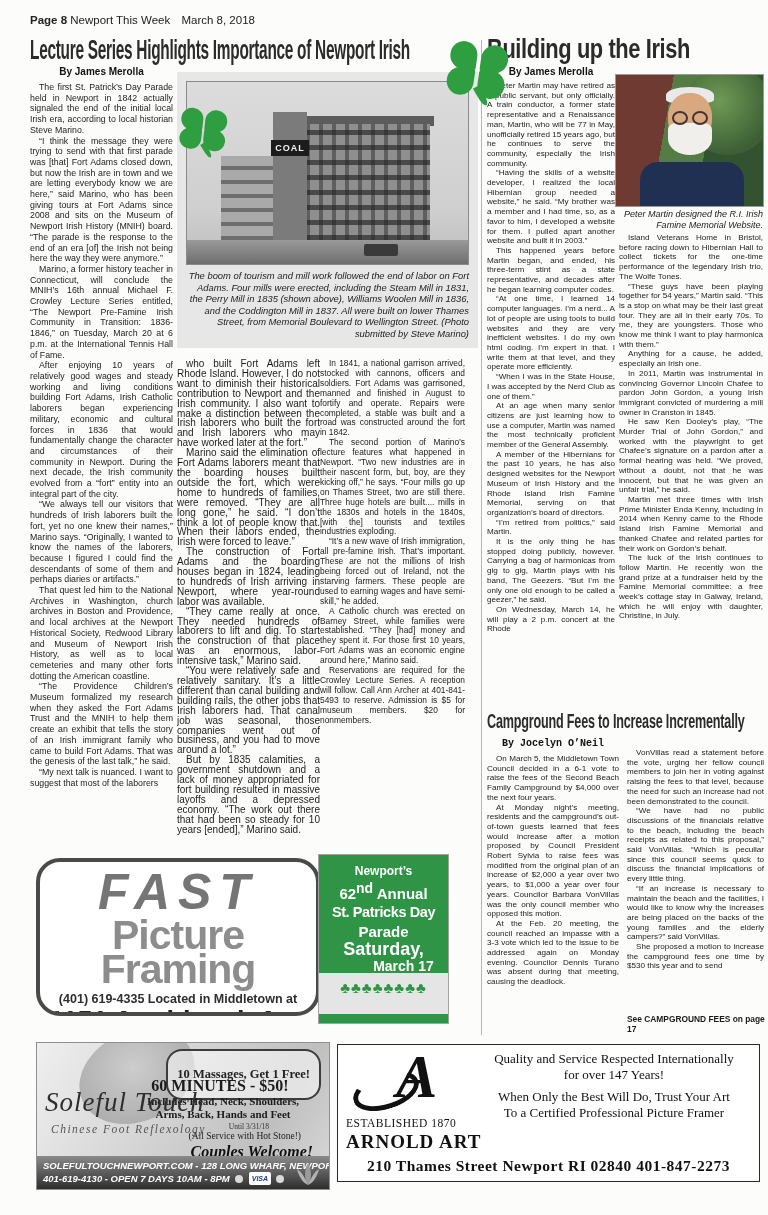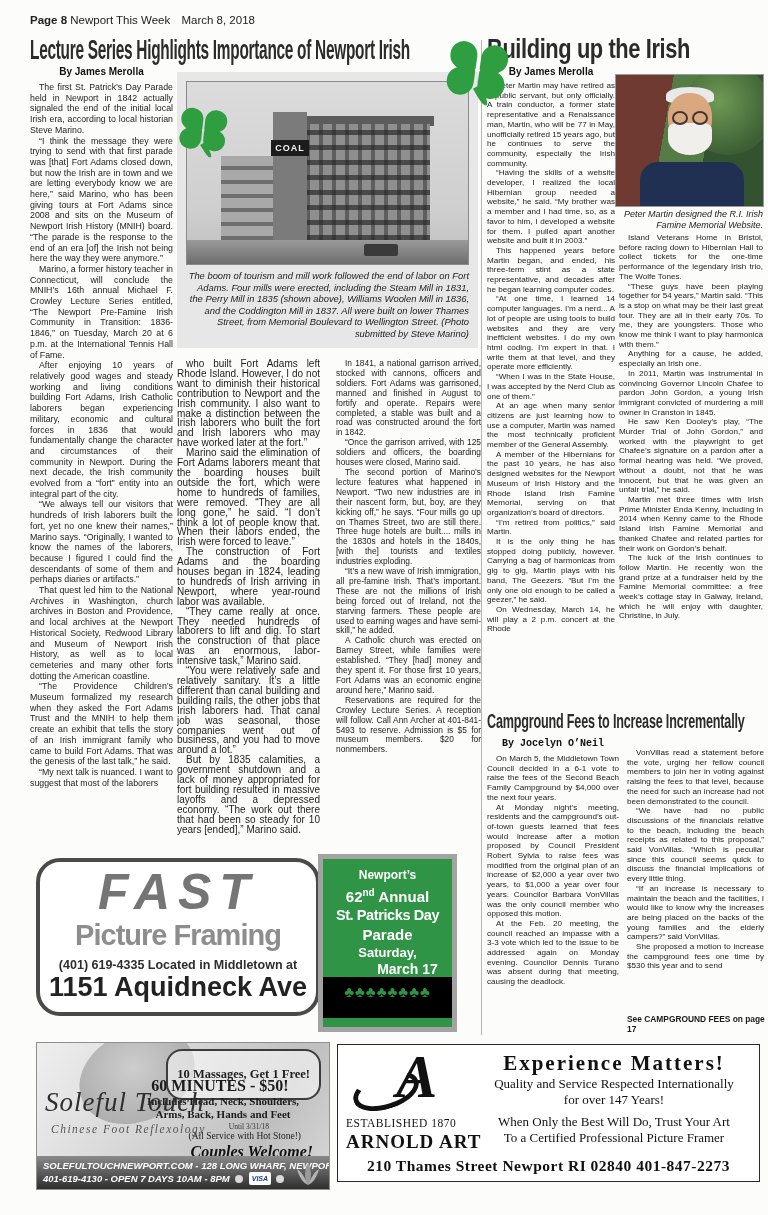--- a/index.html
+++ b/index.html
@@ -69,34 +69,34 @@
   .pm-caption{position:absolute;left:612px;top:209px;width:151px;font-style:italic;font-size:9px;line-height:10.8px;
       text-align:right;color:#222;}
 
   
   .jump{position:absolute;left:627px;top:1014px;width:140px;font-size:8.4px;font-weight:bold;}
 
   
   .fast{position:absolute;left:36px;top:858px;width:276px;height:150px;border:4px solid #4a4a4a;border-radius:24px;
       background:#fff;text-align:center;overflow:hidden;}
   .fast-name{font-size:50px;line-height:52px;font-weight:bold;font-style:italic;color:#757575;letter-spacing:8px;margin-top:4px;}
-  .fast-line2{font-size:29px;line-height:34px;font-weight:bold;color:#8d8d8d;letter-spacing:-1px;}
+  .fast-line2{font-size:41px;line-height:34px;font-weight:bold;color:#8d8d8d;letter-spacing:-1px;}
   .fast-phone{font-size:12.5px;font-weight:bold;color:#2e2e2e;margin-top:6px;white-space:nowrap;}
   .fast-addr{font-size:27px;font-weight:bold;color:#222;line-height:30px;}
 
   
-  .parade{position:absolute;left:318px;top:854px;width:129px;height:168px;background:#000000;border:5px solid #a3a3a3;}
+  .parade{position:absolute;left:318px;top:854px;width:129px;height:168px;background:#e5e5e5;border:1px solid #a3a3a3;}
   .parade-green{position:absolute;left:0;top:0;width:100%;height:118px;background:#2f9445;color:#fff;text-align:center;
       font-weight:bold;padding-top:8px;box-sizing:border-box;}
   .parade-green .l1{font-size:12px;line-height:16px;}
   .parade-green .l2{font-size:15px;line-height:19px;}
-  .parade-green .l2 sup{font-size:10px;}
+  .parade-green .l2 sup{font-size:14px;}
   .parade-green .l3{font-size:14.5px;line-height:19px;letter-spacing:-.4px;}
   .parade-green .l4{font-size:15px;line-height:19px;}
-  .parade-green .l5{font-size:13px;line-height:17px;}
+  .parade-green .l5{font-size:18px;line-height:17px;}
   .parade-green .l6{font-size:14px;line-height:17px;margin-left:40px;}
   .parade-sham{position:absolute;left:0;top:120px;width:100%;text-align:center;color:#2f9445;font-size:15px;
       letter-spacing:1px;line-height:26px;}
   .parade-bar{position:absolute;left:0;bottom:0;width:100%;height:9px;background:#2f9445;}
 
   
   .soleful{position:absolute;left:36px;top:1042px;width:292px;height:146px;border:1px solid #8f8f8f;overflow:hidden;
       background:linear-gradient(120deg,#efefef,#d6d6d6 40%,#bfbfbf 75%,#d9d9d9);font-family:"Liberation Serif",serif;}
   .sole-feet{position:absolute;left:40px;top:-12px;width:120px;height:90px;border-radius:50%;
       background:radial-gradient(ellipse at 50% 40%,#cdcdcd,#aeaeae 75%,transparent 78%);transform:rotate(-25deg);}
@@ -191,23 +191,22 @@
 
   <div class="col colL" style="left:177px;top:359px;width:143px;height:495px;font-size:10px;line-height:9.9px;">
     <p>who built Fort Adams left Rhode Island. However, I do not want to diminish their historical contribution to Newport and the Irish community. I also want to make a distinction between the Irish laborers who built the fort and Irish laborers who may have worked later at the fort.”</p>
     <p>Marino said the elimination of Fort Adams laborers meant that the boarding houses built outside the fort, which were home to hundreds of families, were removed. “They are all long gone,” he said. “I don’t think a lot of people know that. When their labors ended, the Irish were forced to leave.”</p>
     <p>The construction of Fort Adams and the boarding houses began in 1824, leading to hundreds of Irish arriving in Newport, where year-round labor was available.</p>
     <p>“They came really at once. They needed hundreds of laborers to lift and dig. To start the construction of that place was an enormous, labor-intensive task,” Marino said.</p>
     <p>“You were relatively safe and relatively sanitary. It’s a little different than canal building and building rails, the other jobs that Irish laborers had. That canal job was seasonal, those companies went out of business, and you had to move around a lot.”</p>
     <p>But by 1835 calamities, a government shutdown and a lack of money appropriated for fort building resulted in massive layoffs and a depressed economy. “The work out there that had been so steady for 10 years [ended],” Marino said.</p>
   </div>
 
-  <div class="col colL" style="left:336px;top:359px;width:145px;height:495px;font-size:8.4px;line-height:9.9px;">
+  <div class="col colL" style="left:320px;top:359px;width:145px;height:495px;font-size:8.4px;line-height:9.9px;">
     <p>In 1841, a national garrison arrived, stocked with cannons, officers and soldiers. Fort Adams was garrisoned, manned and finished in August to fortify and operate. Repairs were completed, a stable was built and a road was constructed around the fort in 1842.</p>
-    <p>“Once the garrison arrived, with 125 soldiers and officers, the boarding houses were closed, Marino said.</p>
     <p>The second portion of Marino’s lecture features what happened in Newport. “Two new industries are in their nascent form, but, boy, are they kicking off,” he says. “Four mills go up on Thames Street, two are still there. Three huge hotels are built.... mills in the 1830s and hotels in the 1840s, [with the] tourists and textiles industries exploding.</p>
     <p>“It’s a new wave of Irish immigration, all pre-famine Irish. That’s important. These are not the millions of Irish being forced out of Ireland, not the starving farmers. These people are used to earning wages and have semi-skill,” he added.</p>
     <p>A Catholic church was erected on Barney Street, while families were established. “They [had] money and they spent it. For those first 10 years, Fort Adams was an economic engine around here,” Marino said.</p>
     <p>Reservations are required for the Crowley Lecture Series. A reception will follow. Call Ann Archer at 401-841-5493 to reserve. Admission is $5 for museum members. $20 for nonmembers.</p>
   </div>
 
   <div class="hl hl2">Building up the Irish</div>
   <div class="byline" style="left:487px;top:66px;width:128px;">By James Merolla</div>
 
   <div class="col colR" style="left:487px;top:81px;width:128px;height:622px;">
@@ -309,21 +308,20 @@
   </div>
 
   <div class="arnold">
     <div class="arn-logo">
       <div class="arn-loop"></div>
       <div class="arn-a">A</div>
     </div>
     <div class="arn-est">ESTABLISHED 1870</div>
     <div class="arn-name">ARNOLD ART</div>
     <div class="arn-right">
-      <div class="arn-head">Experience Matters!</div>
       <div class="arn-q">
         <div>Quality and Service Respected Internationally</div>
         <div>for over 147 Years!</div>
       </div>
       <div class="arn-t">
         <div>When Only the Best Will Do, Trust Your Art</div>
         <div>To a Certified Professional Picture Framer</div>
       </div>
     </div>
     <div class="arn-addr">210 Thames Street   Newport   RI   02840   401-847-2273</div>

